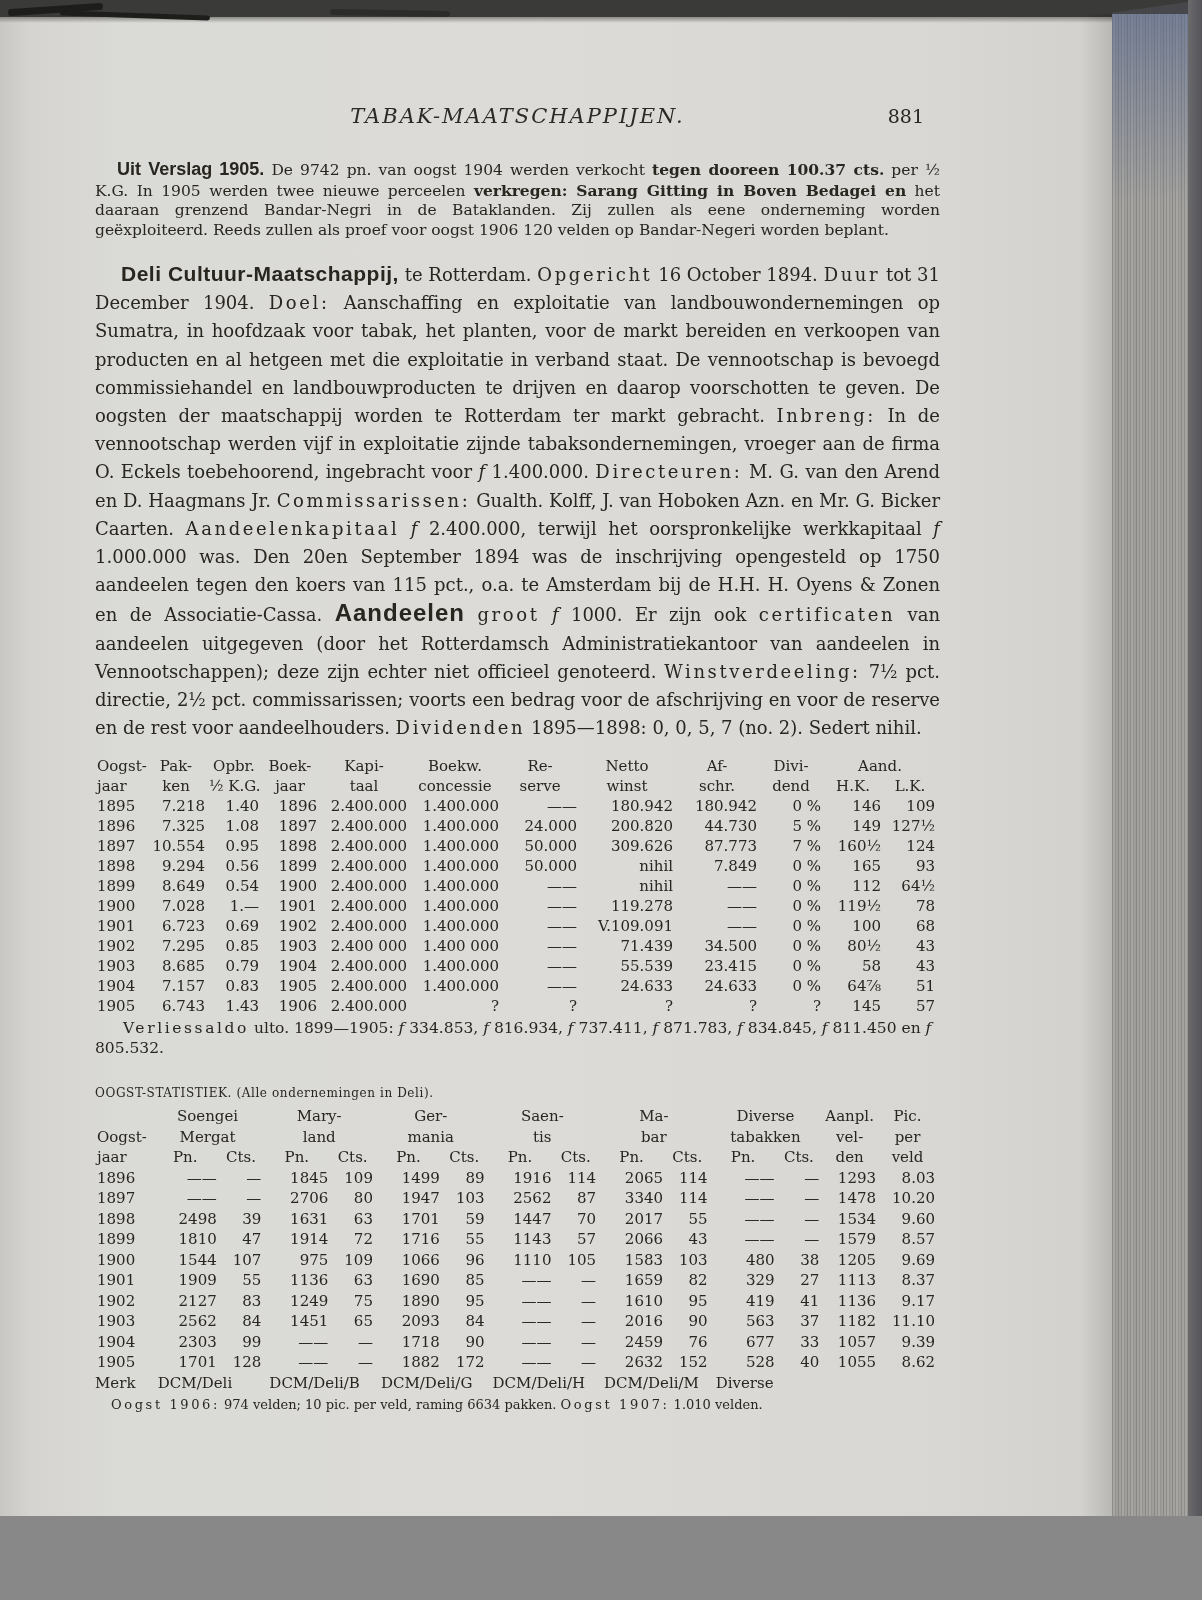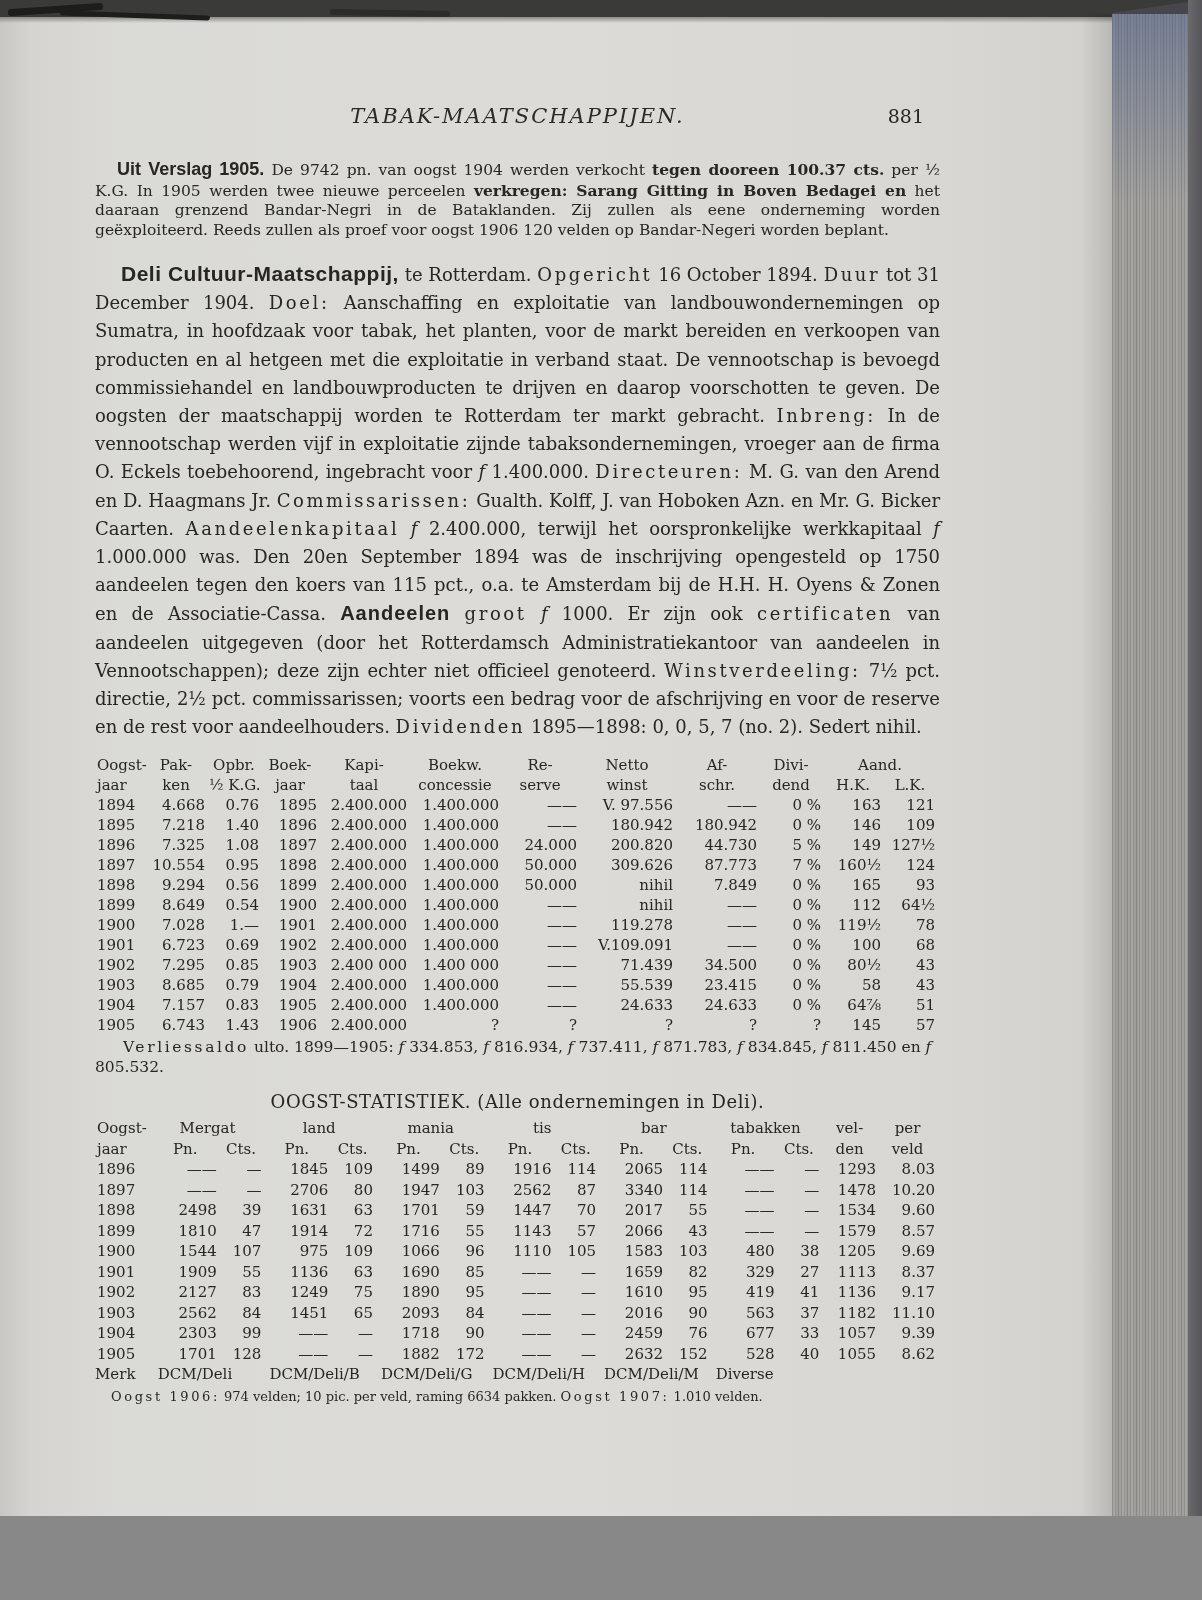--- a/index.html
+++ b/index.html
@@ -34,32 +34,32 @@
   .running-page{position:absolute;right:16px;top:1px;font-size:19px;}
 
   p{margin:0;}
   .para-sm{margin-top:26px;font-size:15.5px;line-height:19.5px;text-align:justify;text-indent:22px;}
   .para-main{margin-top:20px;font-size:18px;line-height:28.2px;text-align:justify;text-indent:26px;}
   .seg{white-space:pre-wrap;}
   .seg-b{font-weight:bold;}
   .seg-i{font-style:italic;}
   .seg-sperr{letter-spacing:2.6px;}
   .seg-lead{font-family:"Liberation Sans",sans-serif;font-weight:bold;font-size:21px;letter-spacing:.5px;}
-  .seg-lead2{font-family:"Liberation Sans",sans-serif;font-weight:bold;font-size:20px;letter-spacing:1px;}
+  .seg-lead2{font-family:"Liberation Sans",sans-serif;font-weight:bold;font-size:24px;letter-spacing:1px;}
   .seg-leadsm{font-family:"Liberation Sans",sans-serif;font-weight:bold;font-size:18px;}
 
   table{border-collapse:collapse;table-layout:fixed;}
   td,th{padding:0 2px;font-weight:normal;white-space:nowrap;overflow:visible;}
   .t1{margin-top:14px;width:842px;font-size:15px;line-height:20px;}
   .t1 th{text-align:center;vertical-align:bottom;}
   .t1 th:first-child{text-align:left;}
   .t1 td{text-align:right;}
   .t1 td:first-child{text-align:left;}
   .loss-note{margin-top:2px;font-size:15.5px;line-height:20px;text-indent:28px;}
-  .stat-heading{margin-top:14px;text-align:center;font-size:18px;letter-spacing:.6px;}
+  .stat-heading{margin-top:28px;text-align:left;font-size:12px;letter-spacing:.6px;}
   .t2{margin-top:6px;width:842px;font-size:15px;line-height:20.5px;}
   .t2 th{text-align:center;vertical-align:bottom;}
   .t2 th:first-child{text-align:left;}
   .t2 td{text-align:right;}
   .t2 td:first-child{text-align:left;}
   .t2 .merk td{text-align:left;padding-left:6px;}
   .t2 .merk td:first-child{padding-left:0;}
   .oogst-note{margin-top:2px;font-size:13px;line-height:20.5px;text-align:justify;text-indent:16px;}
   .footer{position:relative;margin-top:24px;height:26px;font-size:17.5px;}
   .footer-left{position:absolute;left:24px;top:0;}
@@ -133,34 +133,20 @@
           <th>serve</th>
           <th>winst</th>
           <th>schr.</th>
           <th>dend</th>
           <th>H.K.</th>
           <th>L.K.</th>
         </tr>
       </thead>
       <tbody>
           <tr>
-            <td>1894</td>
-            <td>4.668</td>
-            <td>0.76</td>
-            <td>1895</td>
-            <td>2.400.000</td>
-            <td>1.400.000</td>
-            <td>——</td>
-            <td>V. 97.556</td>
-            <td>——</td>
-            <td>0 %</td>
-            <td>163</td>
-            <td>121</td>
-          </tr>
-          <tr>
             <td>1895</td>
             <td>7.218</td>
             <td>1.40</td>
             <td>1896</td>
             <td>2.400.000</td>
             <td>1.400.000</td>
             <td>——</td>
             <td>180.942</td>
             <td>180.942</td>
             <td>0 %</td>
@@ -326,20 +312,31 @@
         <col style="width:66px">
           <col style="width:44px">
         <col style="width:66px">
           <col style="width:44px">
         <col style="width:66px">
           <col style="width:44px">
         <col style="width:56px">
           <col style="width:58px">
       </colgroup>
       <thead>
+        <tr>
+          <th></th>
+          <th colspan="2">Soengei</th>
+          <th colspan="2">Mary-</th>
+          <th colspan="2">Ger-</th>
+          <th colspan="2">Saen-</th>
+          <th colspan="2">Ma-</th>
+          <th colspan="2">Diverse</th>
+          <th>Aanpl.</th>
+          <th>Pic.</th>
+        </tr>
         <tr>
           <th>Oogst-</th>
           <th colspan="2">Mergat</th>
           <th colspan="2">land</th>
           <th colspan="2">mania</th>
           <th colspan="2">tis</th>
           <th colspan="2">bar</th>
           <th colspan="2">tabakken</th>
           <th>vel-</th>
           <th>per</th>

